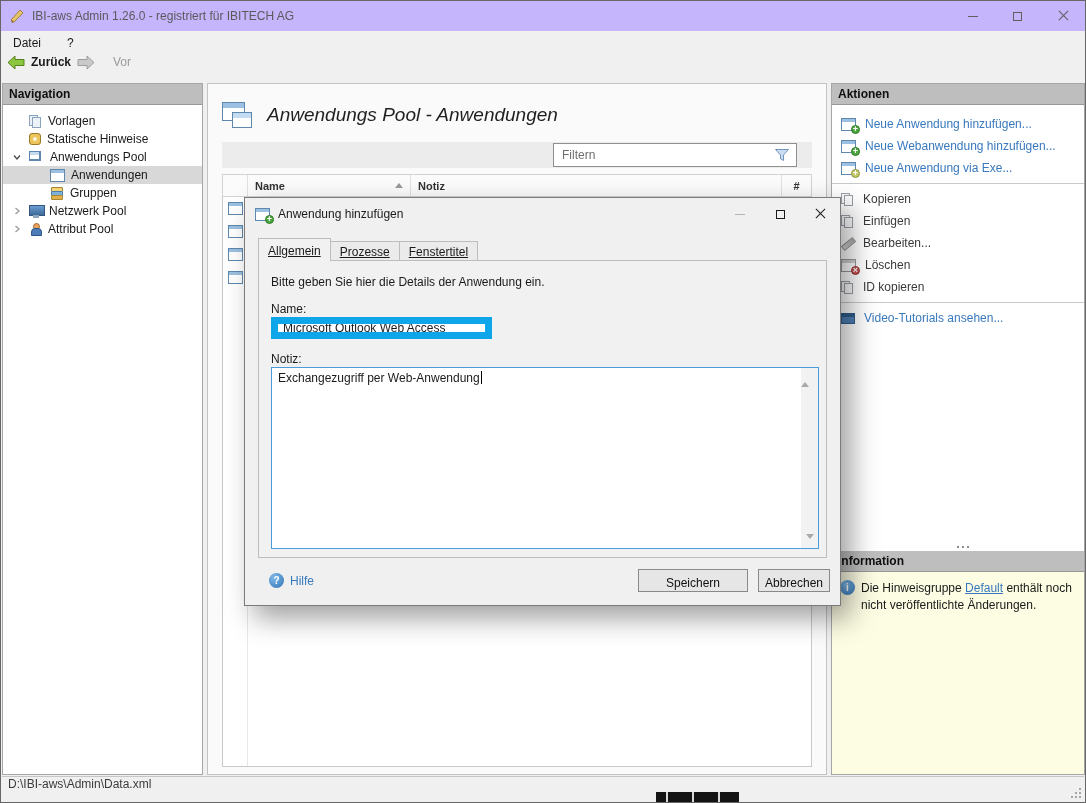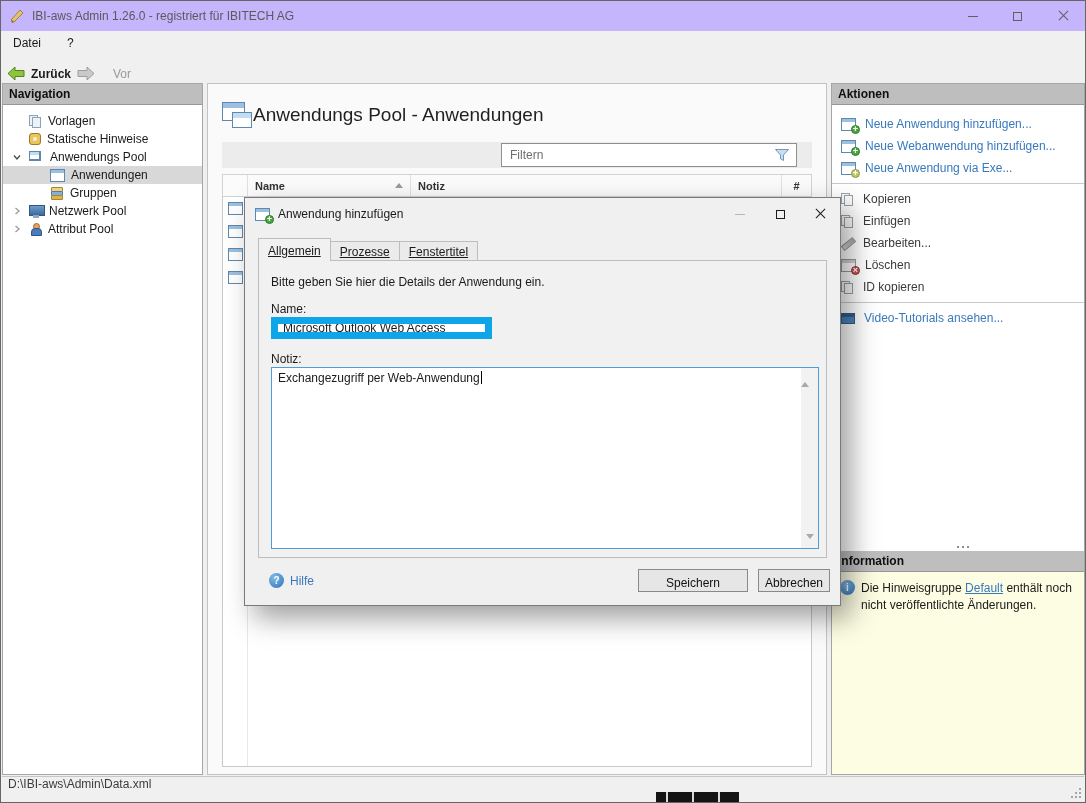--- a/index.html
+++ b/index.html
@@ -15,21 +15,21 @@
   .winbtns { margin-left:auto; display:flex; height:30px; }
   .winbtn { width:45px; display:flex; align-items:center; justify-content:center; }
   .glyph-min { width:10px; height:1px; background:#5F5F5F; }
   .glyph-max { width:9px; height:9px; border:1px solid #5F5F5F; }
   .glyph-x   { position:relative; width:10px; height:10px; }
   .glyph-x::before,.glyph-x::after { content:''; position:absolute; left:-1px; top:4px; width:13px; height:1px; background:#5F5F5F; }
   .glyph-x::before { transform:rotate(45deg); } .glyph-x::after { transform:rotate(-45deg); }
 
   
   .menubar { height:24px; background:#F0F0F0; display:flex; align-items:center; padding-left:12px; gap:26px; }
-  .toolbar { height:26px; background:#F0F0F0; display:flex; align-items:flex-end; padding-left:6px; gap:6px; }
+  .toolbar { height:26px; background:#F0F0F0; display:flex; align-items:flex-start; padding-left:6px; gap:6px; }
   .tb-back-label { font-weight:bold; color:#1A1A1A; }
   .tb-fwd-label  { color:#9A9A9A; margin-left:12px; }
 
   
   .panel { position:absolute; top:82px; bottom:27px; background:#FFFFFF; border:1px solid #A6A6A6; }
   .panel-nav   { left:1px;   width:201px; }
   .panel-main  { left:206px; width:620px; background:#FAFAFA; border-color:#C3C3C3; }
   .panel-right { left:830px; width:254px; display:flex; flex-direction:column; }
   .panel-header { height:21px; background:#BEBEBE; border-bottom:1px solid #979797;
                   font-weight:bold; color:#0F0F0F; padding:3px 0 0 6px; }
@@ -80,28 +80,28 @@
   .pencil::before { content:''; position:absolute; left:0; top:4px; width:13px; height:4px; background:linear-gradient(90deg,#DADADA,#A8A8A8); border:1px solid #8C8C8C; transform:rotate(-40deg); }
   .video { position:relative; display:inline-block; width:14px; height:11px; background:#4F81B8; border:1px solid #2F5E8C; }
   .video::after { content:''; position:absolute; left:0; top:0; right:0; height:3px; background:#2F5E8C; }
   .gray .f, .wi.gray .f { border-color:#9A9A9A; }
   .gray .f::before { background:#CFCFCF; }
   .circle-ico { display:inline-block; width:15px; height:15px; border-radius:50%; flex:none;
                 background:radial-gradient(circle at 35% 30%, #7FB9E8, #2F73B5);
                 color:#fff; font:bold 10px/15px "Liberation Sans",sans-serif; text-align:center; }
 
   
-  .page-head { display:flex; align-items:center; padding:14px 0 0 14px; height:48px; }
+  .page-head { display:flex; align-items:center; gap:14px; padding:14px 0 0 14px; height:48px;font-style:italic; }
   .page-title { font-size:19px; color:#1F1F1F; }
   .wi.big { width:31px; height:27px; }
   .wi.big .b1 { width:23px; height:19px; } .wi.big .b1::before { height:5px; }
   .wi.big .b2 { left:10px; top:10px; width:20px; height:16px; } .wi.big .b2::before { height:5px; }
 
   .filter-strip { margin:10px 14px 0 14px; height:26px; background:#ECECEC; position:relative; }
-  .filter-box { position:absolute; right:15px; top:1px; width:296px; height:24px; background:#fff;
+  .filter-box { position:absolute; right:15px; top:1px; width:244px; height:24px; background:#fff;
                 border:1px solid #8F8F8F; display:flex; align-items:center; }
   .filter-box input { flex:1; border:none; outline:none; background:transparent; font:12px "Liberation Sans",sans-serif;
                       padding:0 4px 0 8px; color:#1A1A1A; }
   .filter-box input::placeholder { color:#6E6E6E; }
   .funnel { margin-right:6px; flex:none; }
 
   .thead { margin:6px 14px 0 14px; height:23px; display:flex; align-items:center;
            background:#FBFBFB; border:1px solid #D2D2D2; font-weight:bold; font-size:11px; color:#333; }
   .th-icon { width:25px; height:100%; border-right:1px solid #E0E0E0; }
   .th-name { width:163px; height:100%; display:flex; align-items:center; padding-left:7px; border-right:1px solid #E0E0E0; position:relative; }

